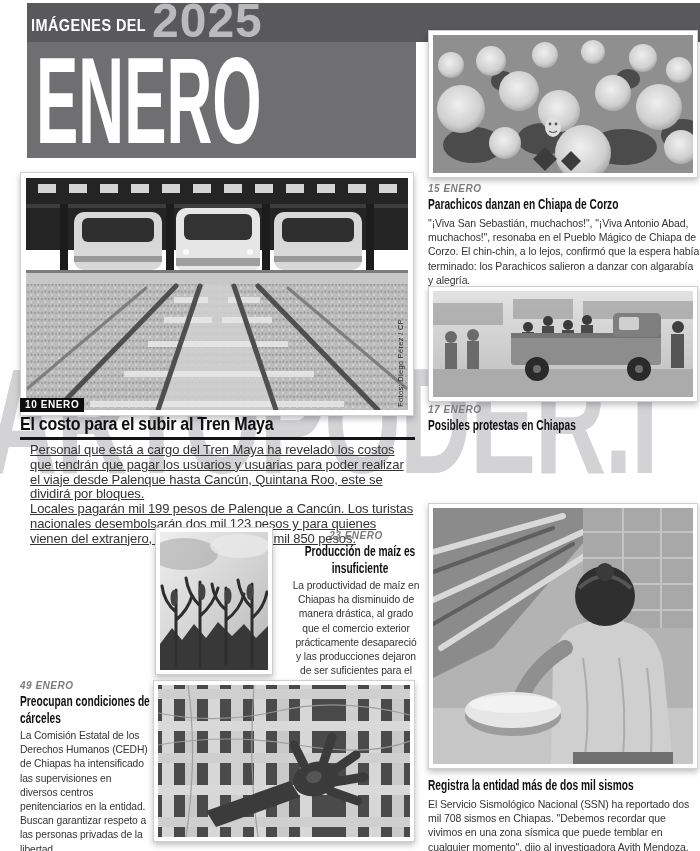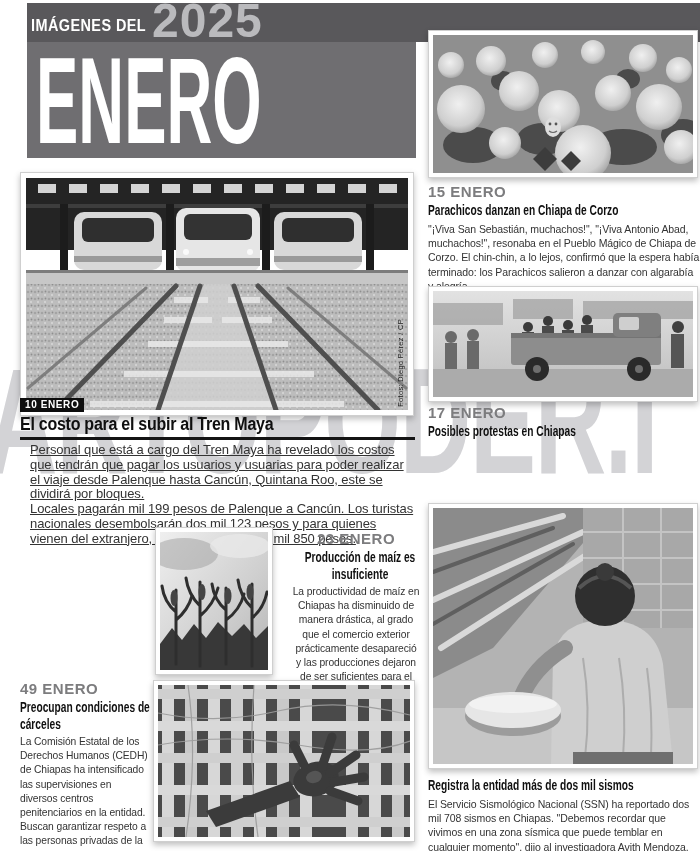--- a/index.html
+++ b/index.html
@@ -35,21 +35,21 @@
   #photo-corn{left:155px;top:527px;}
   #photo-prison{left:153px;top:680px;}
   #credit{position:absolute;right:8px;bottom:8px;z-index:3;
     writing-mode:vertical-rl;transform:rotate(180deg);
     font-size:7.5px;color:#1c1c1c;letter-spacing:.3px;white-space:nowrap;}
 
   
   .story{position:absolute;z-index:2;}
   .date-tag{display:inline-block;background:#0d0d0d;color:#ffffff;
     font-size:10px;font-weight:700;letter-spacing:.6px;padding:1px 5px 2px;}
-  .date-label{font-size:15px;font-weight:700;color:#7c7c7e;letter-spacing:.5px;}
+  .date-label{font-size:10px;font-weight:700;color:#7c7c7e;letter-spacing:.5px;font-style:italic;}
   .headline-main{font-size:18px;font-weight:800;color:#0f0f0f;letter-spacing:-.3px;
     margin:2px 0 0;white-space:nowrap;transform:scaleX(.89);transform-origin:left top;}
   .rule{border-bottom:3px solid #141414;margin-top:2px;}
   .headline-cond{font-size:15px;font-weight:800;color:#101010;line-height:1.1;
     margin:2px 0 3px;width:400px;transform:scaleX(.68);transform-origin:left top;}
   .headline-cond.narrow{width:200px;}
   .body-text{font-size:10.5px;line-height:14.4px;color:#333333;letter-spacing:-.1px;}
   #story-tren{left:20px;top:394px;width:395px;}
   #story-tren .body-text{margin-left:10px;width:384px;font-size:13px;line-height:14.8px;text-decoration:underline;}
   #story-parachicos{left:428px;top:183px;width:272px;}

